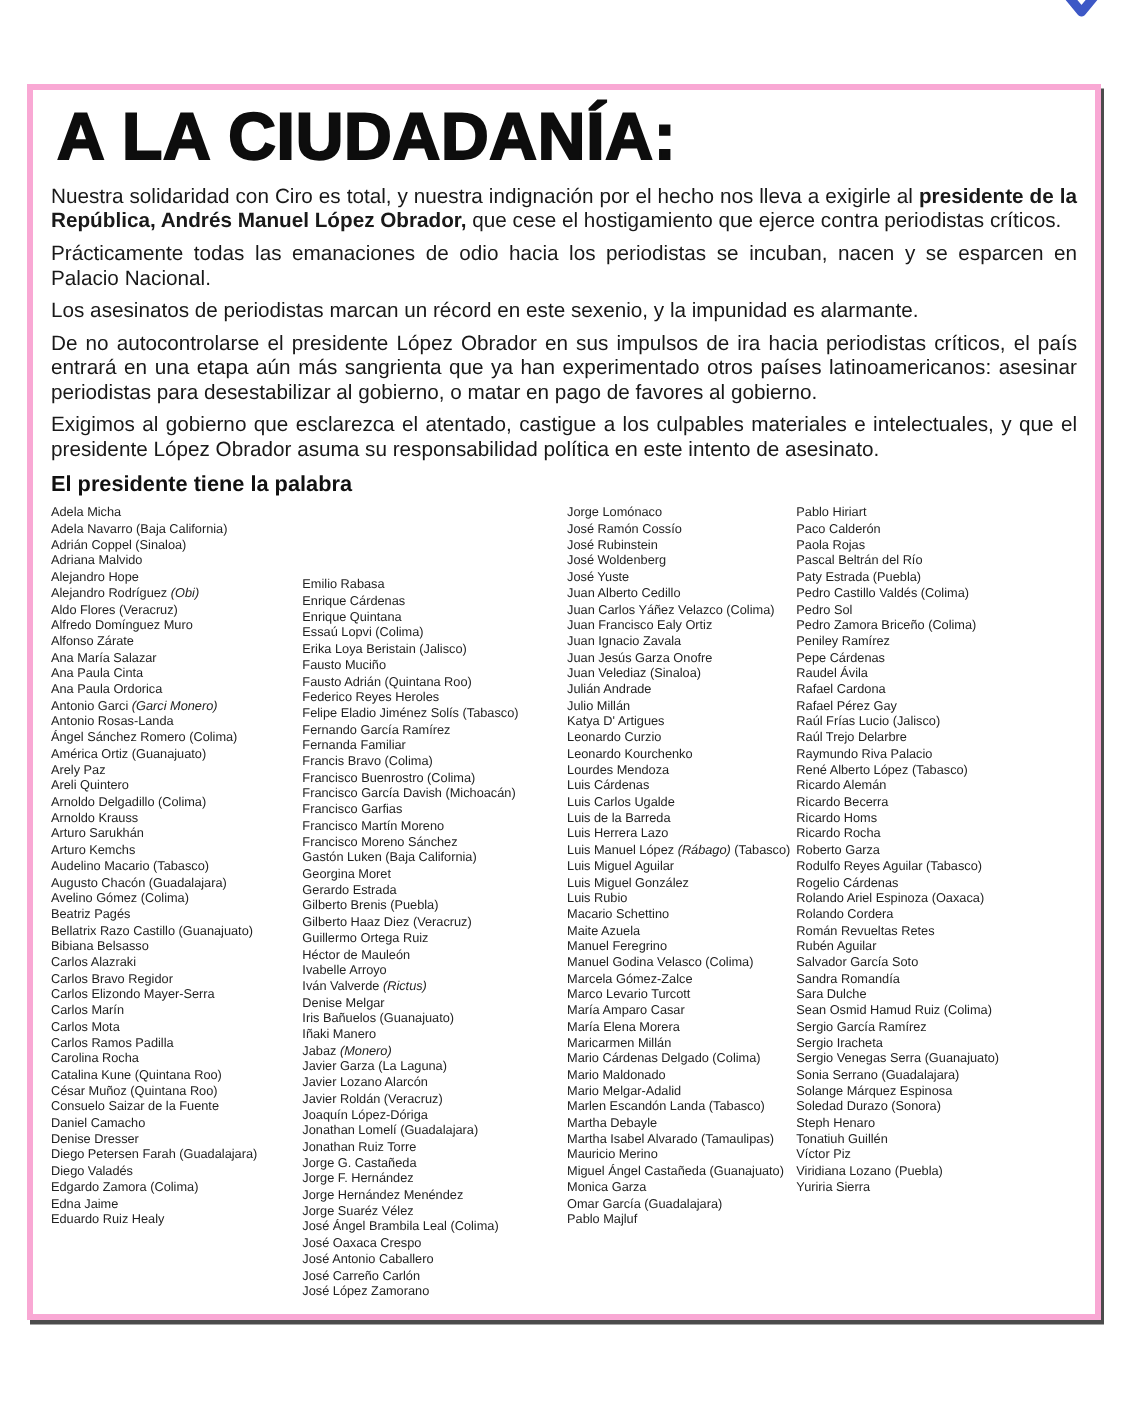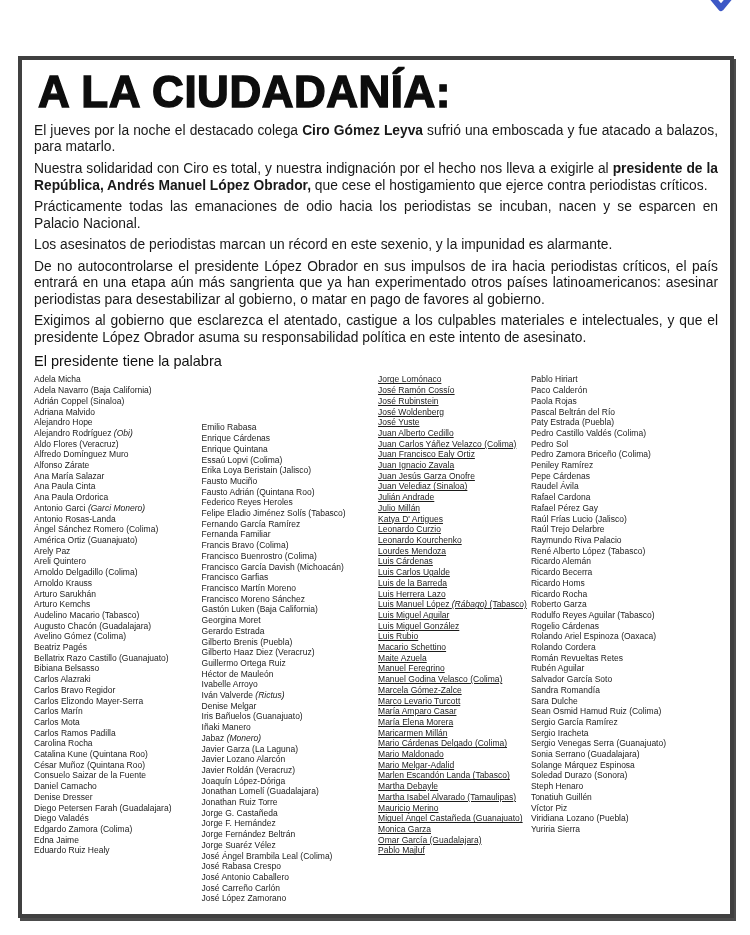--- a/index.html
+++ b/index.html
@@ -1,51 +1,50 @@
 <!DOCTYPE html>
 <html><head>
 <meta charset="utf-8">
 <style>
   html,body{margin:0;padding:0;background:#ffffff;}
   .page{position:relative;width:750px;height:935px;background:#ffffff;overflow:hidden;
         font-family:"Liberation Sans","DejaVu Sans",sans-serif;color:#1b1b1b;}
   .chevron{position:absolute;top:-5px;right:16px;width:26px;height:18px;}
   .sheet{position:absolute;left:18px;top:56px;width:716px;box-sizing:border-box;
-         border:4px solid #404040;background:#ffffff;padding:6px 12px 10px 12px;
+         border:4px solid #f9a8d4;background:#ffffff;padding:6px 12px 10px 12px;
          box-shadow:2px 3px 0 #4c4c4c;}
   h1.title{font-size:44px;line-height:1.02;margin:4px 0 8px 4px;font-weight:900;
            letter-spacing:.5px;color:#0d0d0d;-webkit-text-stroke:1.4px #0d0d0d;}
   .paras p{font-size:13.8px;line-height:1.2;margin:0 0 5px 0;text-align:justify;color:#191919;}
   .paras p .b{font-weight:bold;}
-  h2.roster-heading{font-size:14.5px;margin:7px 0 5px 0;font-weight:normal;color:#111;}
+  h2.roster-heading{font-size:14.5px;margin:7px 0 5px 0;font-weight:bold;color:#111;}
   .columns{display:flex;width:100%;justify-content:space-between;}
   .col{box-sizing:border-box;padding-right:4px;}
   .col-0{flex:0 0 24.5%;}
   .col-1{flex:0 0 25.8%;margin-top:48px;}
-  .col-2{flex:0 0 22.2%;text-decoration:underline;}
+  .col-2{flex:0 0 22.2%;}
   .col-3{flex:0 0 27.5%;}
   .name{font-size:8.5px;line-height:10.7px;white-space:nowrap;color:#222;}
   .name em{font-style:italic;}
 </style>
 </head>
 <body>
 
 <div class="page">
 
   <div class="chevron">
     <svg width="26" height="18" viewBox="0 0 26 18">
       <polyline points="3,1 13,13 23,1" fill="none" stroke="#3d58c6" stroke-width="6" stroke-linecap="round" stroke-linejoin="round"></polyline>
     </svg>
   </div>
 
   <div class="sheet">
     <h1 class="title">A LA CIUDADANÍA:</h1>
 
     <div class="paras" id="paragraphs">
-        <p><span>El jueves por la noche el destacado colega </span><span class="b">Ciro Gómez Leyva</span><span> sufrió una emboscada y fue atacado a balazos, para matarlo.</span></p>
         <p><span>Nuestra solidaridad con Ciro es total, y nuestra indignación por el hecho nos lleva a exigirle al </span><span class="b">presidente de la República, Andrés Manuel López Obrador,</span><span> que cese el hostigamiento que ejerce contra periodistas críticos.</span></p>
         <p><span>Prácticamente todas las emanaciones de odio hacia los periodistas se incuban, nacen y se esparcen en Palacio Nacional.</span></p>
         <p><span>Los asesinatos de periodistas marcan un récord en este sexenio, y la impunidad es alarmante.</span></p>
         <p><span>De no autocontrolarse el presidente López Obrador en sus impulsos de ira hacia periodistas críticos, el país entrará en una etapa aún más sangrienta que ya han experimentado otros países latinoamericanos: asesinar periodistas para desestabilizar al gobierno, o matar en pago de favores al gobierno.</span></p>
         <p><span>Exigimos al gobierno que esclarezca el atentado, castigue a los culpables materiales e intelectuales, y que el presidente López Obrador asuma su responsabilidad política en este intento de asesinato.</span></p>
       </div>
 
     <h2 class="roster-heading">El presidente tiene la palabra</h2>
 
     <div class="columns" id="roster">
@@ -128,24 +127,24 @@
           <div class="name">Iñaki Manero</div>
           <div class="name">Jabaz <em>(Monero)</em></div>
           <div class="name">Javier Garza (La Laguna)</div>
           <div class="name">Javier Lozano Alarcón</div>
           <div class="name">Javier Roldán (Veracruz)</div>
           <div class="name">Joaquín López-Dóriga</div>
           <div class="name">Jonathan Lomelí (Guadalajara)</div>
           <div class="name">Jonathan Ruiz Torre</div>
           <div class="name">Jorge G. Castañeda</div>
           <div class="name">Jorge F. Hernández</div>
-          <div class="name">Jorge Fernández Beltrán</div>
+          <div class="name">Jorge Hernández Menéndez</div>
           <div class="name">Jorge Suaréz Vélez</div>
           <div class="name">José Ángel Brambila Leal (Colima)</div>
-          <div class="name">José Rabasa Crespo</div>
+          <div class="name">José Oaxaca Crespo</div>
           <div class="name">José Antonio Caballero</div>
           <div class="name">José Carreño Carlón</div>
           <div class="name">José López Zamorano</div>
         </div>
         <div class="col col-2">
           <div class="name">Jorge Lomónaco</div>
           <div class="name">José Ramón Cossío</div>
           <div class="name">José Rubinstein</div>
           <div class="name">José Woldenberg</div>
           <div class="name">José Yuste</div>

